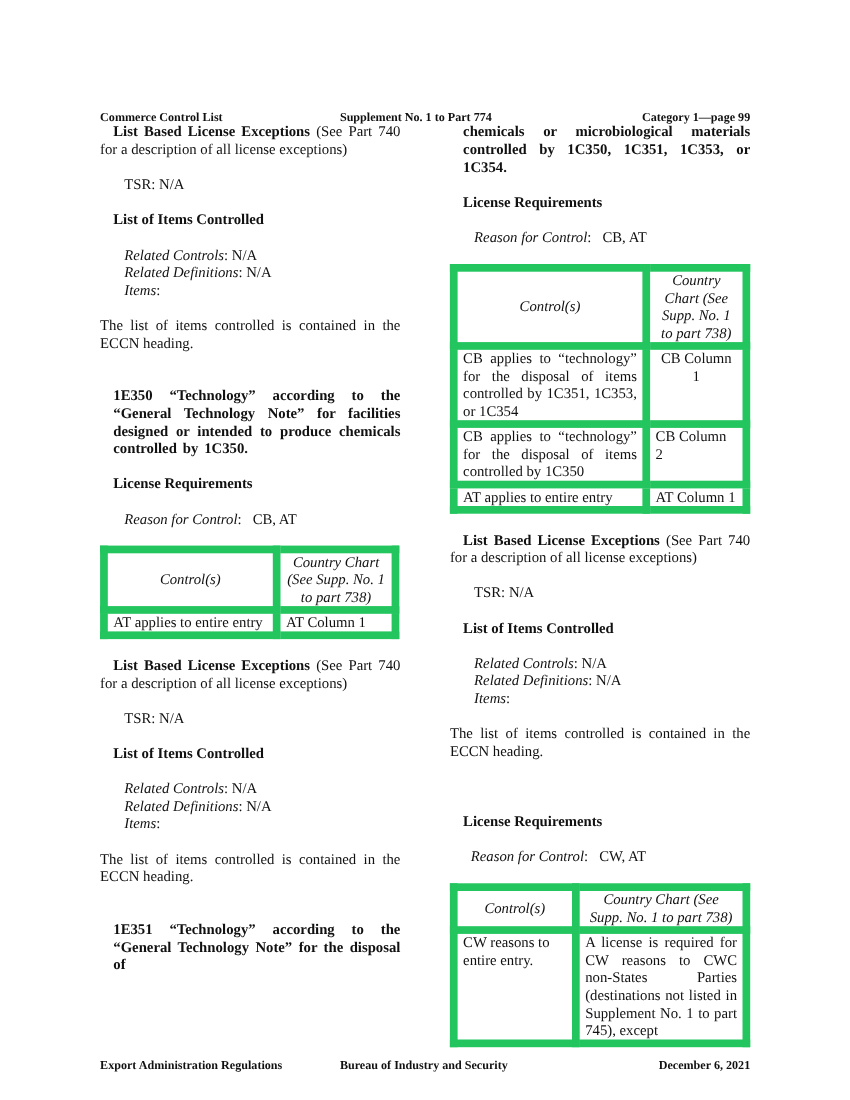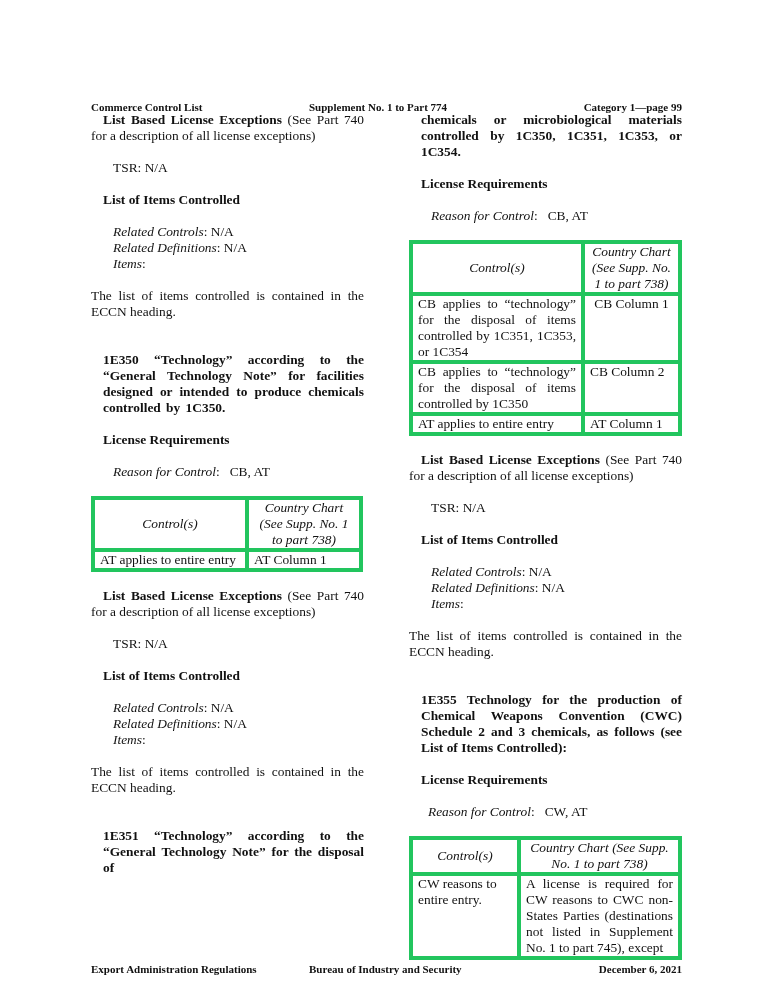--- a/index.html
+++ b/index.html
@@ -25,21 +25,21 @@
   .b { font-weight: bold; margin-left: 12px; }
   .i { font-style: italic; }
   .ind { padding-left: 22px; }
   .gap1 { height: 16px; }
   .gap2 { height: 32px; }
   table.ctl {
     border-collapse: collapse; font-size: 13.4px; line-height: 16px;
     margin-left: 0;
   }
   table.ctl td {
-    border: 4px solid #22c55e; vertical-align: top; padding: 0 5px;
+    border: 7px solid #22c55e; vertical-align: top; padding: 0 5px;
     text-align: justify;
   }
   table.ctl td.hd { font-style: italic; text-align: center; vertical-align: middle; }
   .just-last { text-align: justify; text-align-last: justify; }
 </style>
 </head>
 <body>
 
 <div class="hdr">
   <span style="left:0">Commerce Control List</span>
@@ -127,21 +127,20 @@
   <p class="p ind">TSR: N/A</p>
   <div class="gap1"></div>
   <p class="p b">List of Items Controlled</p>
   <div class="gap1"></div>
   <p class="p ind"><span class="i">Related Controls</span><span>: N/A</span></p>
   <p class="p ind"><span class="i">Related Definitions</span><span>: N/A</span></p>
   <p class="p ind"><span class="i">Items</span><span>:</span></p>
   <div class="gap1"></div>
   <p class="p">The list of items controlled is contained in the ECCN heading.</p>
   <div class="gap2"></div>
-  <p class="p b">1E355 Technology for the production of Chemical Weapons Convention (CWC) Schedule 2 and 3 chemicals, as follows (see List of Items Controlled):</p>
   <div class="gap1"></div>
   <p class="p b">License Requirements</p>
   <div class="gap1"></div>
   <p class="p ind" style="padding-left:19px"><span class="i">Reason for Control</span><span style="white-space:pre">:   CW, AT</span></p>
   <div class="gap1"></div>
   <table class="ctl" style="width:273px;">
     <tbody>
         <tr>
       <td class="hd" style="width:94px;height:32px;">Control(s)</td>
       <td class="hd">Country Chart (See Supp. No. 1 to part 738)</td>

